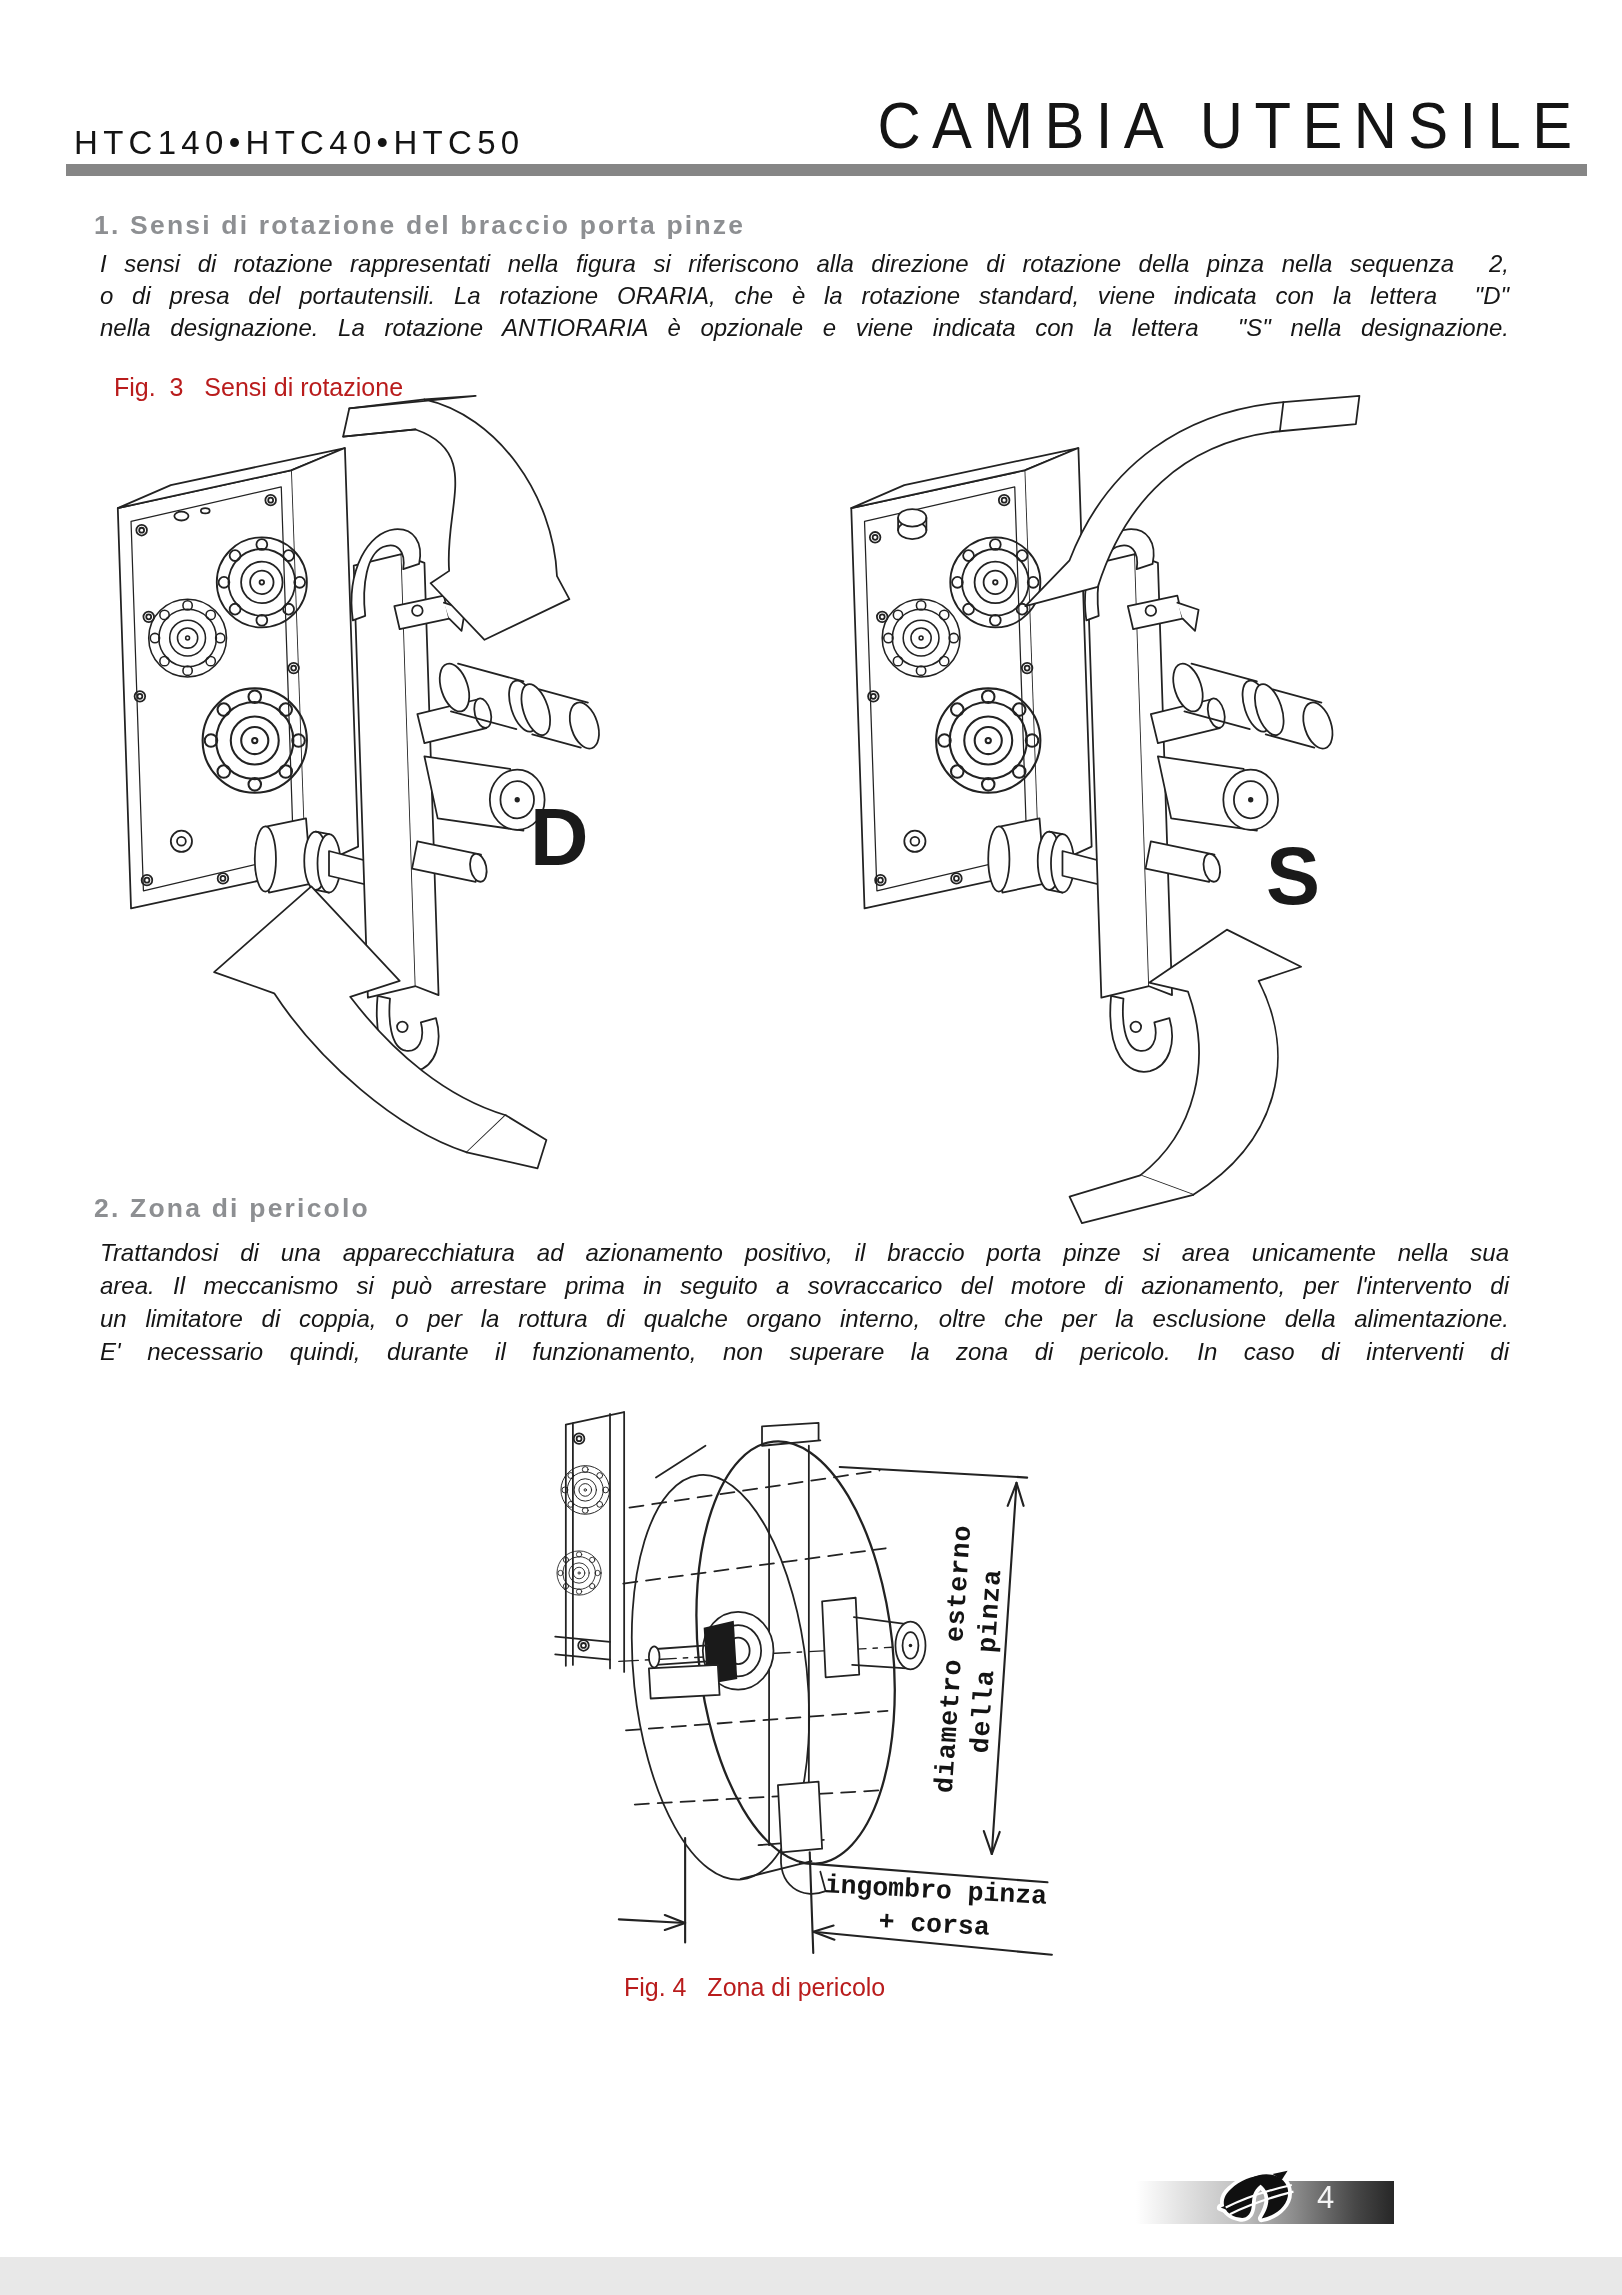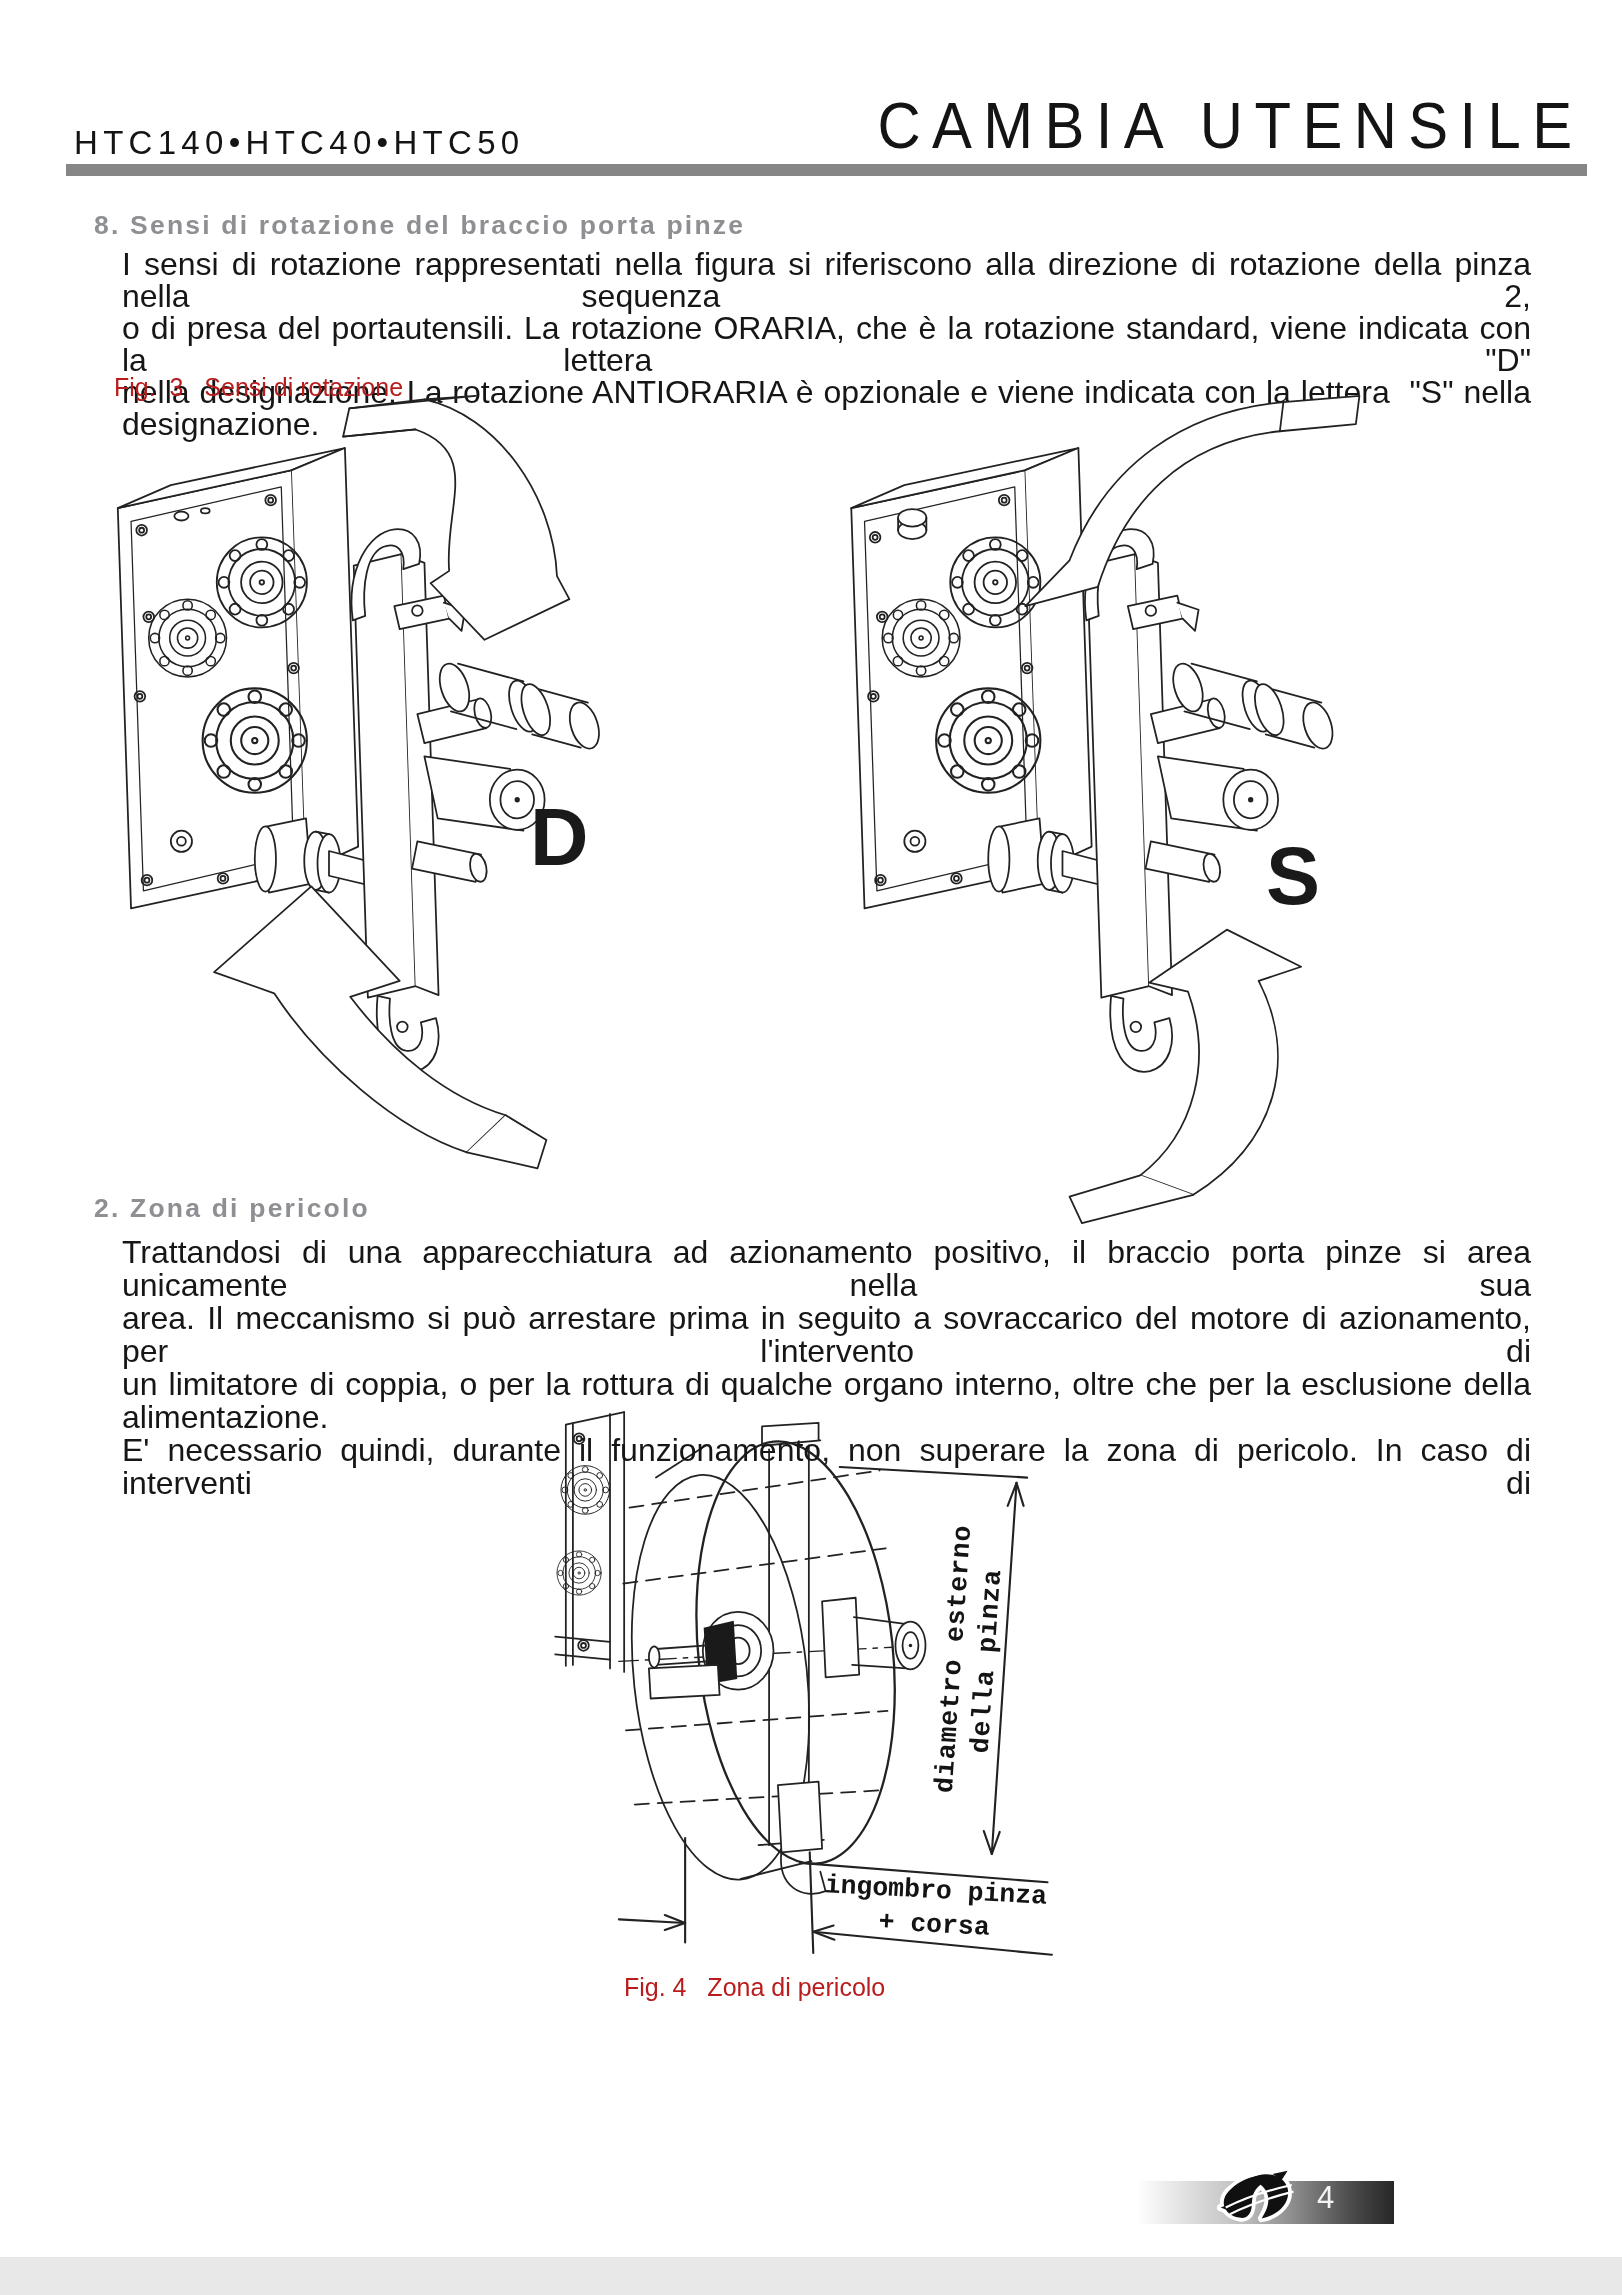--- a/index.html
+++ b/index.html
@@ -31,21 +31,21 @@
   }
   
   .sec-heading{
     left:94px;
     font-size:26.5px;font-weight:700;letter-spacing:2.2px;
     color:#8d8f92;white-space:nowrap;
   }
   .h4{top:210px;}
   .h5{top:1193px;}
   
-  .para{left:122px;width:1409px;font-size:32px;line-height:32px;color:#161616;}
+  .para{left:100px;width:1409px;font-size:24px;line-height:32px;color:#161616;font-style:italic;}
   .p1{top:248px;}
   .p2{top:1236px;line-height:33px;}
   .jline{text-align:justify;text-align-last:justify;white-space:normal;}
   .jlast{text-align:left;text-align-last:left;}
   
   .fig-caption{
     font-size:25px;color:#b91c1c;white-space:pre-wrap;
   }
   .cap3{left:114px;top:373px;}
   .cap4{left:624px;top:1973px;}
@@ -84,21 +84,21 @@
 </style>
 </head>
 <body>
 
 <div class="page">
 
   <div class="abs models">HTC140•HTC40•HTC50</div>
   <div class="abs brand-title">CAMBIA UTENSILE</div>
   <div class="abs header-rule"></div>
 
-  <div class="abs sec-heading h4">8. Sensi di rotazione del braccio porta pinze</div>
+  <div class="abs sec-heading h4">1. Sensi di rotazione del braccio porta pinze</div>
   <div class="abs para p1">
     <div class="jline">I sensi di rotazione rappresentati nella figura si riferiscono alla direzione di rotazione della pinza nella sequenza&nbsp; 2,</div>
     <div class="jline">o di presa del portautensili. La rotazione ORARIA, che è la rotazione standard, viene indicata con la lettera&nbsp; "D"</div>
     <div class="jline">nella designazione. La rotazione ANTIORARIA è opzionale e viene indicata con la lettera&nbsp; "S" nella designazione.</div>
   </div>
   <div class="abs fig-caption cap3">Fig.&nbsp; 3&nbsp;&nbsp; Sensi di rotazione</div>
 
   <div class="abs art">
   <svg width="1623" height="2295" viewBox="0 0 1836 2597" xmlns="http://www.w3.org/2000/svg" fill="none" stroke="#222" stroke-width="2" stroke-linejoin="round" stroke-linecap="round">
     <defs>

